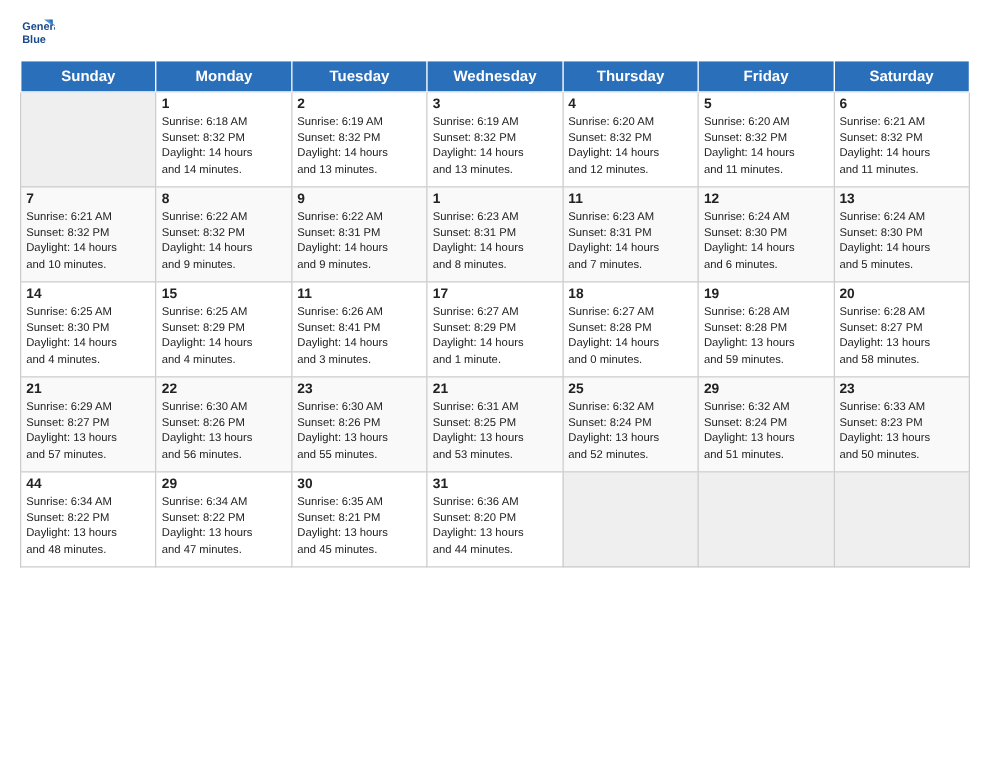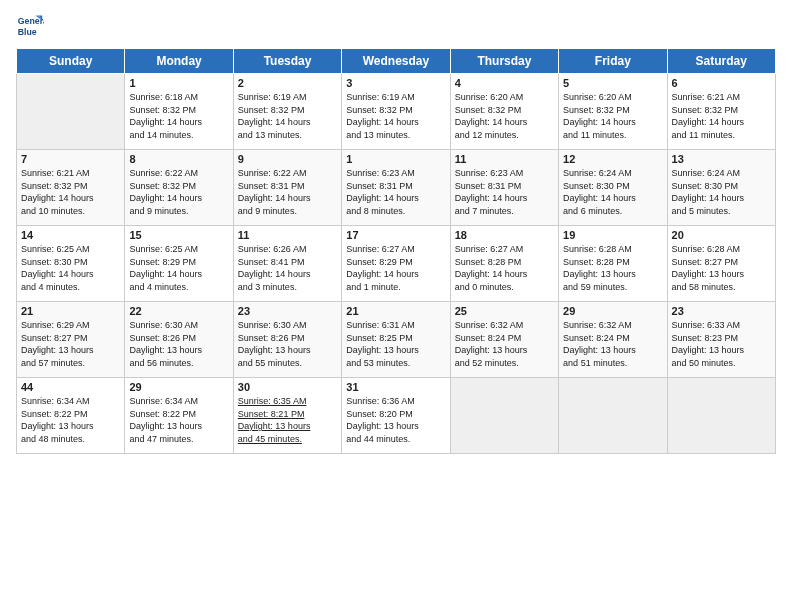--- a/index.html
+++ b/index.html
@@ -332,21 +332,21 @@
           </td>
           <td>
             <span class="date-num">29</span>
             <div class="cell-text" style="white-space: pre-line;">Sunrise: 6:34 AM
 Sunset: 8:22 PM
 Daylight: 13 hours
 and 47 minutes.</div>
           </td>
           <td>
             <span class="date-num">30</span>
-            <div class="cell-text" style="white-space: pre-line; text-decoration: underline;">Sunrise: 6:35 AM
+            <div class="cell-text" style="white-space: pre-line;">Sunrise: 6:35 AM
 Sunset: 8:21 PM
 Daylight: 13 hours
 and 45 minutes.</div>
           </td>
           <td>
             <span class="date-num">31</span>
             <div class="cell-text" style="white-space: pre-line;">Sunrise: 6:36 AM
 Sunset: 8:20 PM
 Daylight: 13 hours
 and 44 minutes.</div>

